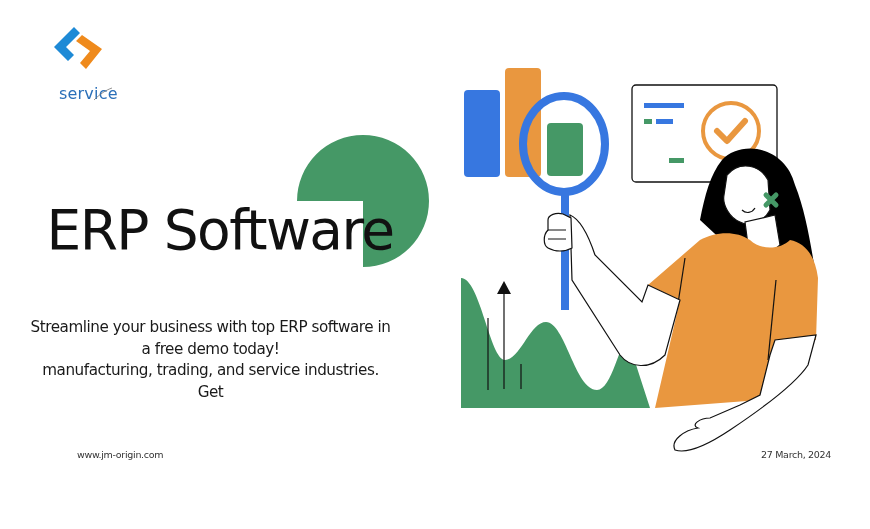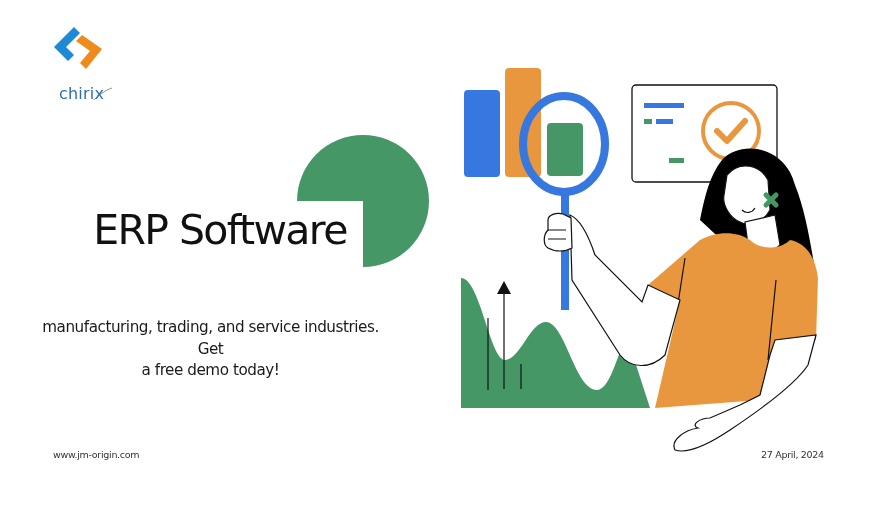--- a/index.html
+++ b/index.html
@@ -1,57 +1,58 @@
 <!DOCTYPE html>
 <html><head>
   <meta charset="utf-8">
   <style>
     html, body { margin: 0; padding: 0; background: #ffffff; }
     body { width: 870px; height: 529px; position: relative; overflow: hidden; font-family: "Liberation Sans", "DejaVu Sans", sans-serif; color: #111; }
     .abs { position: absolute; }
     .logo { left: 52px; top: 22px; width: 70px; height: 90px; }
     .logo-text { position: absolute; left: 7px; top: 62px; font-size: 16px; color: #2a6fb8; letter-spacing: 0.2px; font-family: "DejaVu Sans", sans-serif; }
     .green-shape { left: 296px; top: 134px; width: 134px; height: 134px; }
-    .title { left: 40px; width: 360px; top: 206px; text-align: center; font-size: 41px; line-height: 48px; letter-spacing: -1.6px; color: #111; font-family: "DejaVu Sans", sans-serif; font-weight: normal; }
+    .title { left: 40px; width: 360px; top: 206px; text-align: center; font-size: 55px; line-height: 48px; letter-spacing: -1.6px; color: #111; font-family: "DejaVu Sans", sans-serif; font-weight: normal; }
     .desc { left: 28px; width: 365px; top: 317px; text-align: center; font-size: 15.2px; line-height: 21.5px; color: #1a1a1a; letter-spacing: -0.45px; font-family: "DejaVu Sans", sans-serif; }
-    .url { left: 53px; top: 449px; font-size: 9.5px; color: #333; letter-spacing: -0.3px; font-family: "DejaVu Sans", sans-serif; }
+    .url { left: 77px; top: 449px; font-size: 9.5px; color: #333; letter-spacing: -0.3px; font-family: "DejaVu Sans", sans-serif; }
     .date { left: 761px; top: 449px; font-size: 9.5px; color: #333; letter-spacing: -0.3px; font-family: "DejaVu Sans", sans-serif; }
     .illus { left: 455px; top: 60px; width: 380px; height: 415px; }
   </style>
 </head>
 <body>
 
 <div class="abs logo">
   <svg width="70" height="60" viewBox="0 0 70 60">
 
     <polygon points="22,5 28,11 14,25 22,33 16,39 2,25" fill="#1e8ad6"></polygon>
 
     <polygon points="30,13 50,27 34,47 28,41 38,29 24,19" fill="#ef8a1c"></polygon>
   </svg>
-  <span class="logo-text">chirix</span>
+  <span class="logo-text">service</span>
   <svg class="abs" style="left:40px;top:64px" width="22" height="16" viewBox="0 0 22 16">
     <path d="M2,14 C8,8 14,4 20,2" stroke="#777" stroke-width="0.8" fill="none"></path>
   </svg>
 </div>
 
 <svg class="abs green-shape" viewBox="0 0 134 134">
   <path d="M67,67 L1,67 A66,66 0 1 1 67,133 Z" fill="#459866"></path>
 </svg>
 
 <div class="abs title">
   <div>ERP Software</div>
 </div>
 
 <div class="abs desc">
+  <div>Streamline your business with top ERP software in</div>
+  <div>a free demo today!</div>
   <div>manufacturing, trading, and service industries. Get</div>
-  <div>a free demo today!</div>
 </div>
 
 <div class="abs url">www.jm-origin.com</div>
-<div class="abs date">27 April, 2024</div>
+<div class="abs date">27 March, 2024</div>
 
 <svg class="abs illus" viewBox="455 60 380 415">
 
   <g>
     <rect x="464" y="90" width="36" height="87" rx="4" fill="#3777e0"></rect>
     <rect x="505" y="68" width="36" height="109" rx="4" fill="#e9973f"></rect>
     <rect x="547" y="123" width="36" height="53" rx="4" fill="#459866"></rect>
   </g>
 
   <ellipse cx="564" cy="144" rx="41" ry="48" fill="none" stroke="#3777e0" stroke-width="8"></ellipse>

